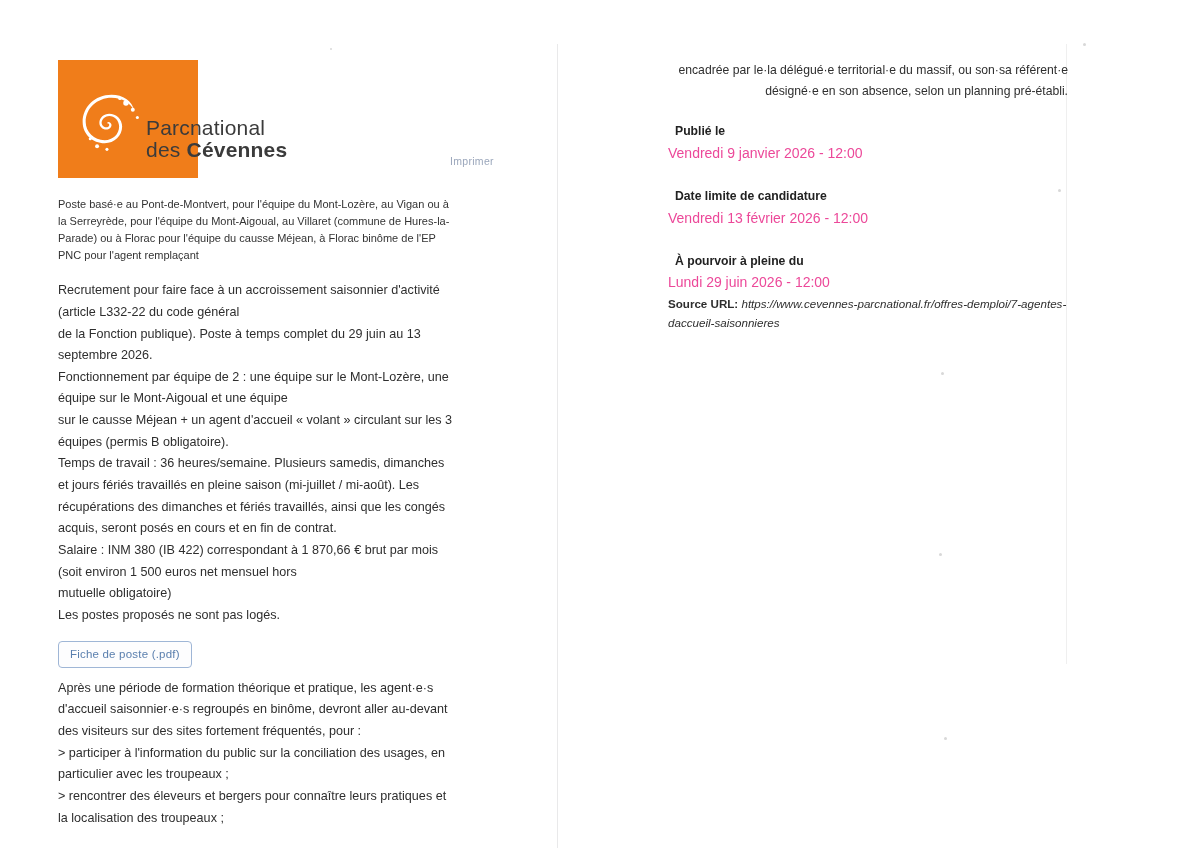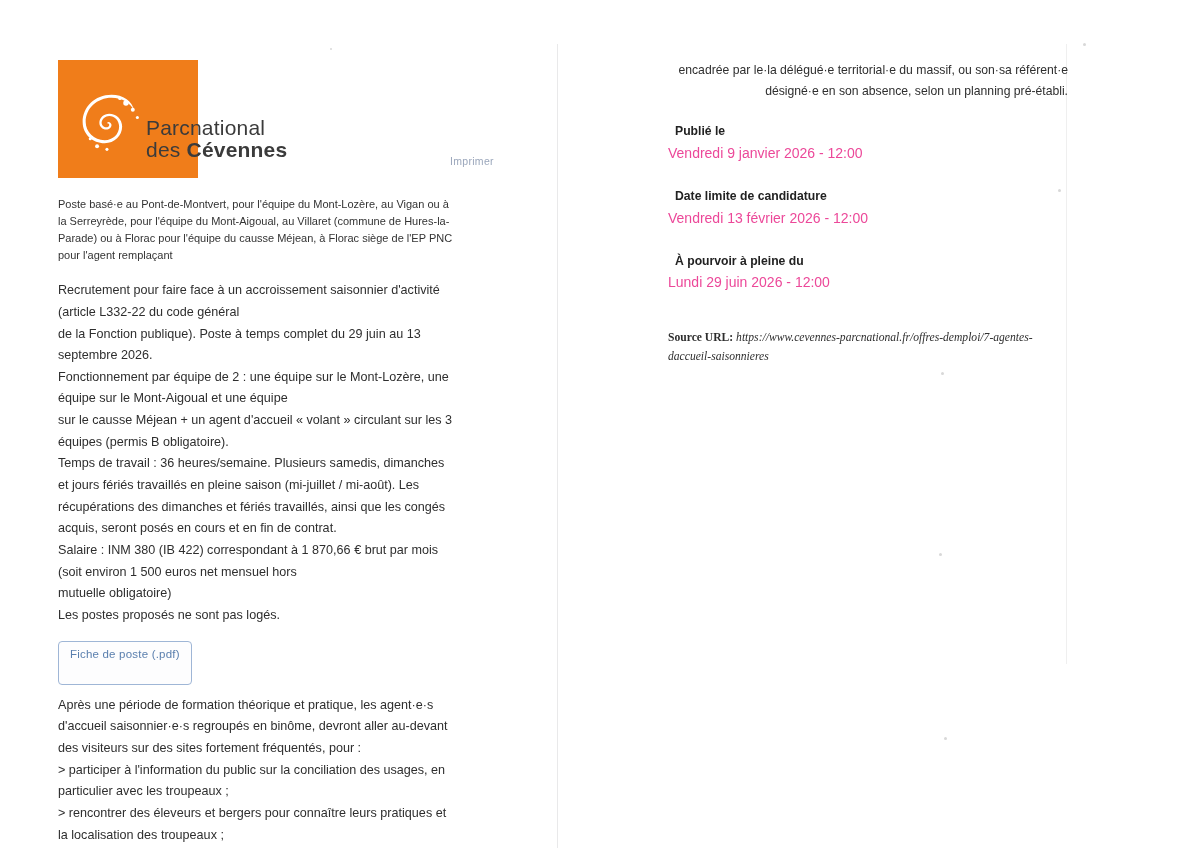--- a/index.html
+++ b/index.html
@@ -87,21 +87,21 @@
     margin-top: 16px;
     font-size: 12.6px;
     line-height: 1.72;
     color: #2e2e2e;
   }
   .body-text p { margin: 0; }
 
   .pdf-btn {
     display: inline-block;
     margin: 14px 0 10px 0;
-    padding: 6px 11px 24px 11px;
+    padding: 6px 11px 7px 11px;
     border: 1px solid #9fb6d6;
     border-radius: 4px;
     font-size: 11.5px;
     color: #5a7fae;
     background: #fdfdfe;
     letter-spacing: .2px;
   }
 
   .list-text {
     font-size: 12.6px;
@@ -128,24 +128,22 @@
     font-size: 12.2px;
     color: #222;
     padding-left: 7px;
   }
   .meta-value {
     font-size: 14px;
     color: #ec4899;
   }
 
   .source-block {
-    margin-top: 34px;
     font-size: 11.6px;
     line-height: 1.6;
-    font-family: Liberation Serif, serif;
   }
   .source-label { font-weight: 700; }
   .source-url {
     font-style: italic;
     color: #2e2e2e;
     word-break: break-word;
   }
 </style>
 </head>
 <body>
@@ -176,21 +174,21 @@
     </svg>
   </div>
 
   <div class="logo-text">
     <div class="l1"><span>Parcnational</span></div>
     <div class="l2"><span class="thin">des</span> <span>Cévennes</span></div>
   </div>
 
   <div class="print-link">Imprimer</div>
 
-  <div class="lead">Poste basé·e au Pont-de-Montvert, pour l'équipe du Mont-Lozère, au Vigan ou à la Serreyrède, pour l'équipe du Mont-Aigoual, au Villaret (commune de Hures-la-Parade) ou à Florac pour l'équipe du causse Méjean, à Florac siège de l'EP PNC pour l'agent remplaçant</div>
+  <div class="lead">Poste basé·e au Pont-de-Montvert, pour l'équipe du Mont-Lozère, au Vigan ou à la Serreyrède, pour l'équipe du Mont-Aigoual, au Villaret (commune de Hures-la-Parade) ou à Florac pour l'équipe du causse Méjean, à Florac binôme de l'EP PNC pour l'agent remplaçant</div>
 
   <div class="body-text">
     <p>Recrutement pour faire face à un accroissement saisonnier d'activité (article L332-22 du code général</p>
     <p>de la Fonction publique). Poste à temps complet du 29 juin au 13 septembre 2026.</p>
     <p>Fonctionnement par équipe de 2 : une équipe sur le Mont-Lozère, une équipe sur le Mont-Aigoual et une équipe</p>
     <p>sur le causse Méjean + un agent d'accueil « volant » circulant sur les 3 équipes (permis B obligatoire).</p>
     <p>Temps de travail : 36 heures/semaine. Plusieurs samedis, dimanches et jours fériés travaillés en pleine saison (mi-juillet / mi-août). Les récupérations des dimanches et fériés travaillés, ainsi que les congés acquis, seront posés en cours et en fin de contrat.</p>
     <p>Salaire : INM 380 (IB 422) correspondant à 1 870,66 € brut par mois (soit environ 1 500 euros net mensuel hors</p>
     <p>mutuelle obligatoire)</p>
     <p>Les postes proposés ne sont pas logés.</p>

